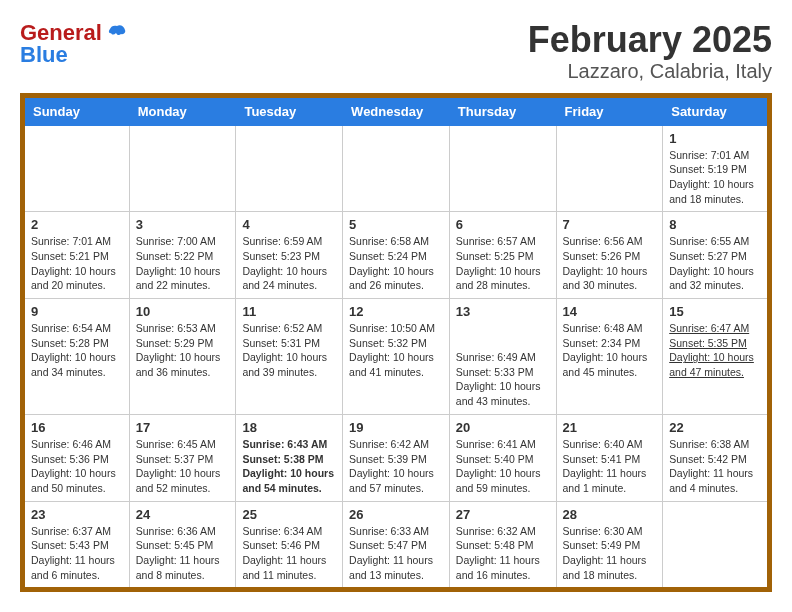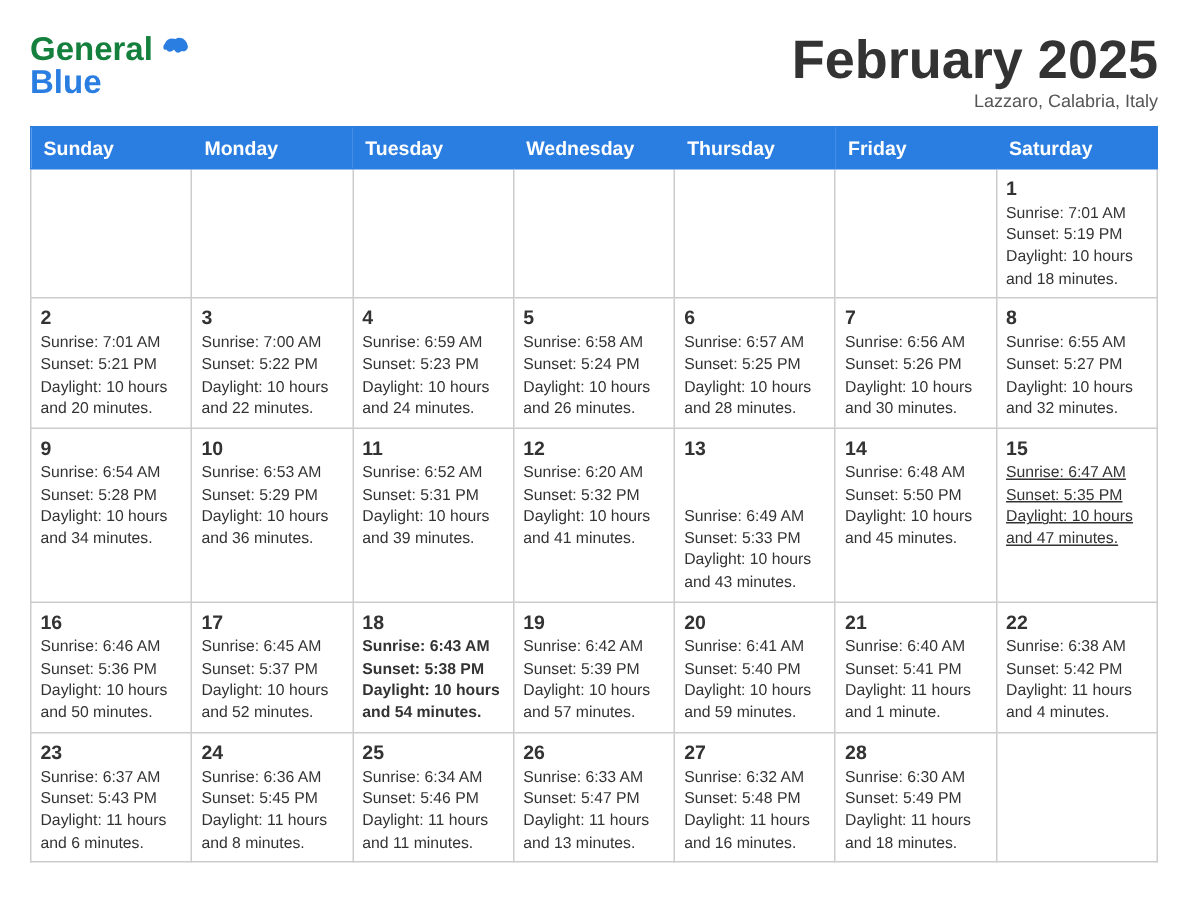--- a/index.html
+++ b/index.html
@@ -24,27 +24,27 @@
     .title-block {
       text-align: right;
     }
     .month-title {
       font-size: 36px;
       font-weight: bold;
       color: #333;
       line-height: 1.1;
     }
     .subtitle {
-      font-size: 12px;
+      font-size: 20px;
       color: #555;
     }
     .calendar {
       width: 100%;
       border-collapse: collapse;
-      border: 1px solid #a16207;
+      border: 5px solid #a16207;
     }
     .calendar th {
       background-color: #2a7de1;
       color: #fff;
       text-align: left;
       padding: 6px 8px;
       font-size: 13px;
       font-weight: bold;
       border: 1px solid #2a7de1;
     }
@@ -72,21 +72,21 @@
       line-height: 1.4;
       color: #333;
     }
   </style>
 </head>
 <body>
 
 <div class="header">
   <div class="logo">
     <div style="display:flex;align-items:center;gap:2px;">
-      <span style="font-size:22px;font-weight:bold;color:#15803d;">General</span>
+      <span style="font-size:22px;font-weight:bold;color:#b91c1c;">General</span>
       <svg width="22" height="22" viewBox="0 0 22 22" style="margin-left:2px;">
         <path d="M11 4 C14 2, 18 4, 19 8 C20 10, 18 13, 15 12 C13 14, 11 13, 10 11 C8 13, 6 13, 5 11 C3 12, 2 9, 4 7 C5 4, 8 3, 11 4Z" fill="#2a7de1"></path>
       </svg>
     </div>
     <span style="font-size:22px;font-weight:bold;color:#2a7de1;margin-top:-4px;">Blue</span>
   </div>
   <div class="title-block">
     <div class="month-title">February 2025</div>
     <div class="subtitle">Lazzaro, Calabria, Italy</div>
   </div>
@@ -188,36 +188,36 @@
         </td>
         <td>
           <span class="day-number">11</span>
           <div class="day-info" style="white-space: pre-line;">Sunrise: 6:52 AM
 Sunset: 5:31 PM
 Daylight: 10 hours
 and 39 minutes.</div>
         </td>
         <td>
           <span class="day-number">12</span>
-          <div class="day-info" style="white-space: pre-line;">Sunrise: 6:20 AM
+          <div class="day-info" style="white-space: pre-line;">Sunrise: 10:50 AM
 Sunset: 5:32 PM
 Daylight: 10 hours
 and 41 minutes.</div>
         </td>
         <td>
           <span class="day-number">13</span>
           <div class="day-info" style="white-space: pre-line; margin-top: 31px;">Sunrise: 6:49 AM
 Sunset: 5:33 PM
 Daylight: 10 hours
 and 43 minutes.</div>
         </td>
         <td>
           <span class="day-number">14</span>
           <div class="day-info" style="white-space: pre-line;">Sunrise: 6:48 AM
-Sunset: 5:50 PM
+Sunset: 2:34 PM
 Daylight: 10 hours
 and 45 minutes.</div>
         </td>
         <td>
           <span class="day-number">15</span>
           <div class="day-info" style="white-space: pre-line; text-decoration: underline;">Sunrise: 6:47 AM
 Sunset: 5:35 PM
 Daylight: 10 hours
 and 47 minutes.</div>
         </td>

